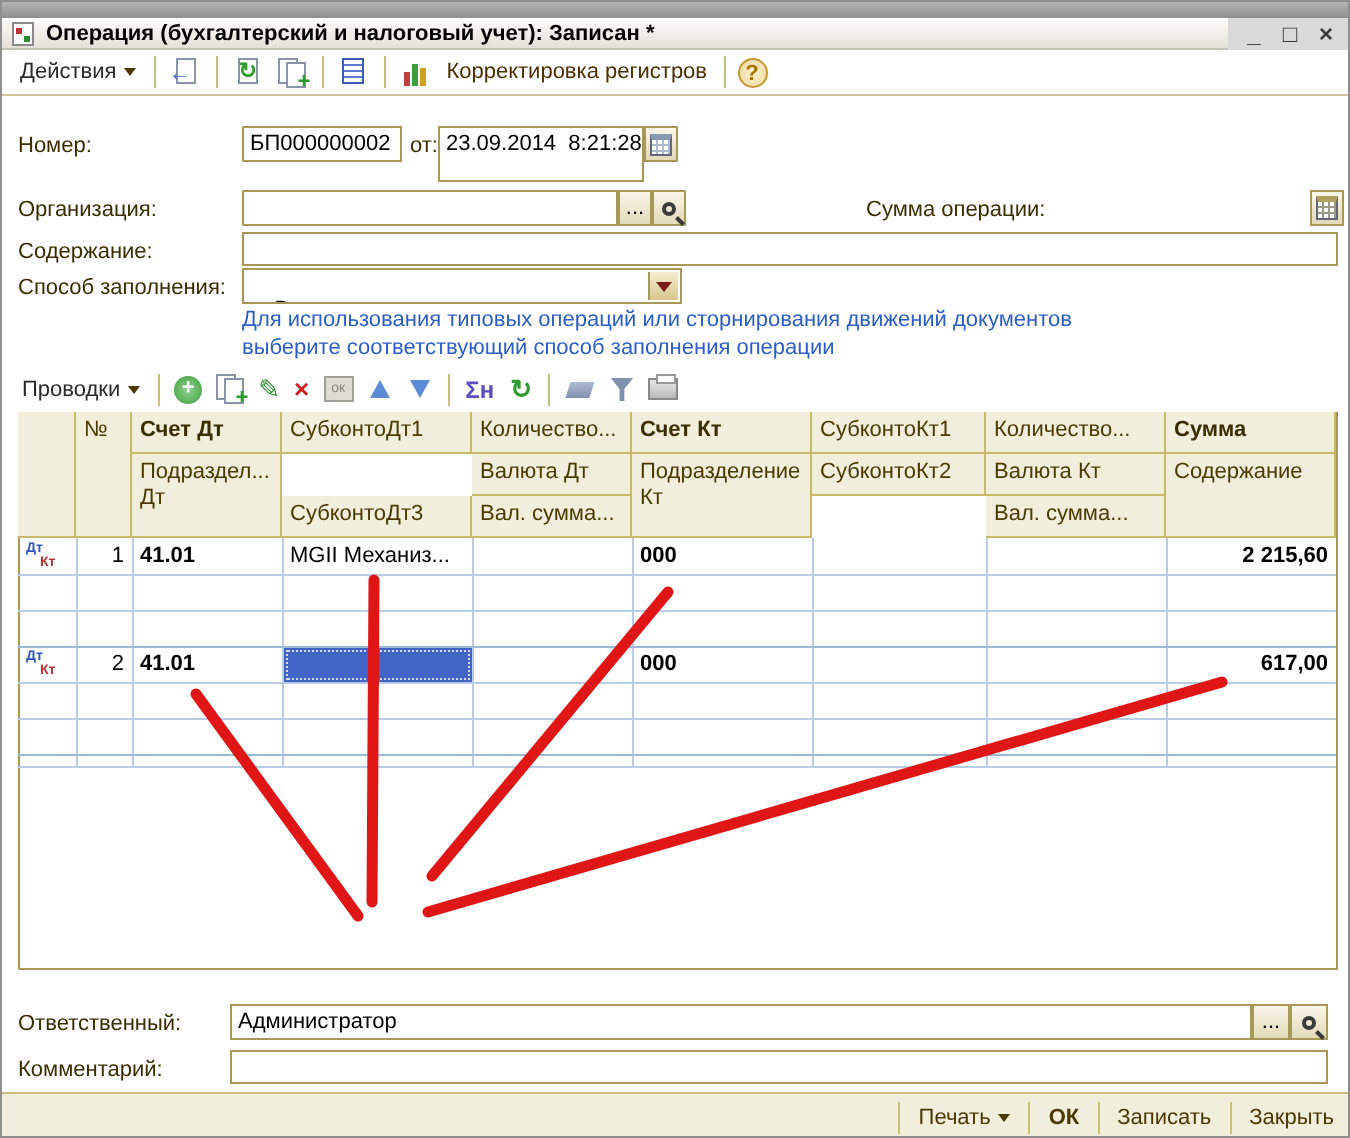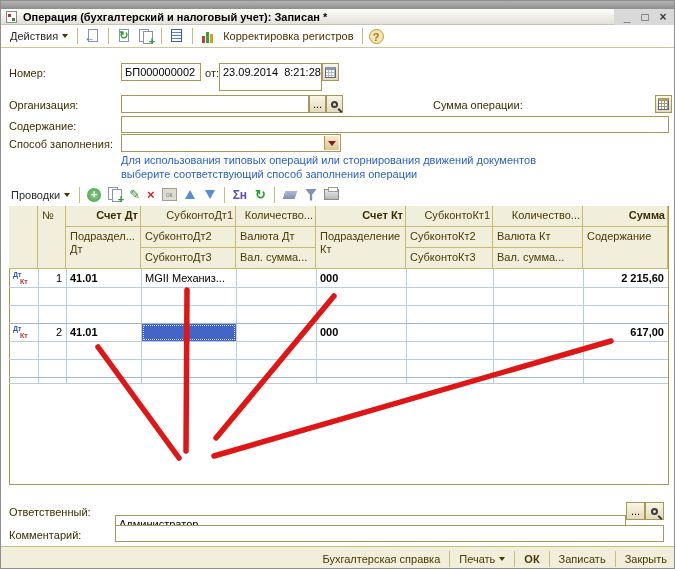--- a/index.html
+++ b/index.html
@@ -83,21 +83,21 @@
   .grid-box{position:absolute;left:8px;top:205px;width:660px;height:279px;border:1px solid #A89858;background:#fff;}
   .hc{position:absolute;border-right:1px solid #C9B96B;border-bottom:1px solid #C9B96B;
       padding:3px 2px 0 4px;color:#4A3A00;overflow:hidden;white-space:nowrap;background:#F1EEDC;line-height:13px;}
   .hb{font-weight:bold;color:#3A2E00;}
   .wrap{white-space:normal;}
   .col-icon{left:8px;width:29px;} .col-num{left:37px;width:28px;}
   .col-dtacc{left:65px;width:75px;} .col-dtsub{left:140px;width:95px;}
   .col-dtqty{left:235px;width:80px;} .col-ktacc{left:315px;width:90px;}
   .col-ktsub{left:405px;width:87px;} .col-ktqty{left:492px;width:90px;}
   .col-sum{left:582px;width:85px;}
-  .hr1{top:205px;height:21px;text-align:right;} .hr2{top:226px;height:21px;} .hr3{top:247px;height:21px;}
+  .hr1{top:205px;height:21px;} .hr2{top:226px;height:21px;} .hr3{top:247px;height:21px;}
   .hr23{top:226px;height:42px;} .hr123{top:205px;height:63px;}
   .vline{position:absolute;width:1px;top:268px;height:114px;background:#B8CCE4;}
   .hline{position:absolute;left:8px;width:659px;height:1px;background:#B8CCE4;}
   .hline.strong{background:#9CB8D8;}
   .dc{position:absolute;height:17px;padding:2px 4px;white-space:nowrap;overflow:hidden;line-height:13px;}
   .dc.b{font-weight:bold;} .dc.r{text-align:right;}
   .dtkt{position:absolute;width:24px;height:16px;}
   .dtkt .dt{position:absolute;left:2px;top:0;color:#3355BB;font-size:7px;font-weight:bold;}
   .dtkt .kt{position:absolute;left:9px;top:7px;color:#BB3333;font-size:7px;font-weight:bold;}
   .sel-cell{position:absolute;left:141px;width:94px;height:17px;background:#4365C8;outline:1px dotted #D8DEF2;outline-offset:-2px;}
@@ -220,30 +220,28 @@
     <span class="printer"></span>
   </div>
 
   <div class="grid-box"></div>
 
   <div class="hc col-icon hr123"></div>
   <div class="hc col-num hr123">№</div>
   <div class="hc col-dtacc hr1 hb">Счет Дт</div>
   <div class="hc col-dtacc hr23 wrap">Подраздел... Дт</div>
   <div class="hc col-dtsub hr1">СубконтоДт1</div>
-  <div class="hc col-dtsub hr2">СубконтоДт2</div>
   <div class="hc col-dtsub hr3">СубконтоДт3</div>
   <div class="hc col-dtqty hr1">Количество...</div>
   <div class="hc col-dtqty hr2">Валюта Дт</div>
   <div class="hc col-dtqty hr3">Вал. сумма...</div>
   <div class="hc col-ktacc hr1 hb">Счет Кт</div>
   <div class="hc col-ktacc hr23 wrap">Подразделение Кт</div>
   <div class="hc col-ktsub hr1">СубконтоКт1</div>
   <div class="hc col-ktsub hr2">СубконтоКт2</div>
-  <div class="hc col-ktsub hr3">СубконтоКт3</div>
   <div class="hc col-ktqty hr1">Количество...</div>
   <div class="hc col-ktqty hr2">Валюта Кт</div>
   <div class="hc col-ktqty hr3">Вал. сумма...</div>
   <div class="hc col-sum hr1 hb">Сумма</div>
   <div class="hc col-sum hr23">Содержание</div>
 
   <div class="vline" style="left:37px"></div>
     <div class="vline" style="left:65px"></div>
   <div class="vline" style="left:140px"></div>
     <div class="vline" style="left:235px"></div>
@@ -273,31 +271,30 @@
     <span class="dt">Дт</span>
     <span class="kt">Кт</span>
   </div>
   <div class="dc col-num r" style="top:323px">2</div>
   <div class="dc col-dtacc b" style="top:323px">41.01</div>
   <div class="sel-cell" style="top:323px"></div>
   <div class="dc col-ktacc b" style="top:323px">000</div>
   <div class="dc col-sum b r" style="top:323px">617,00</div>
 
   <div class="lbl" style="left:8px;top:505px">Ответственный:</div>
-  <div class="fld" style="left:114px;top:514px;width:511px;height:18px">Администратор</div>
+  <div class="fld" style="left:114px;top:501px;width:511px;height:18px">Администратор</div>
   <div class="btn-sm" style="left:625px;top:501px;width:19px;height:18px">...</div>
   <div class="btn-sm" style="left:644px;top:501px;width:19px;height:18px">
       <i class="mag"></i>
     </div>
 
   <div class="lbl" style="left:8px;top:528px">Комментарий:</div>
   <div class="fld" style="left:114px;top:524px;width:549px;height:17px"></div>
 
   <div class="footer">
-    <span class="fbtn">Бухгалтерская справка</span>
     <i class="fsep"></i>
     <span class="fbtn">
       <span>Печать</span>
         <i class="car"></i>
     </span>
     <i class="fsep"></i>
     <span class="fbtn bold">ОК</span>
     <i class="fsep"></i>
     <span class="fbtn">Записать</span>
     <i class="fsep"></i>

